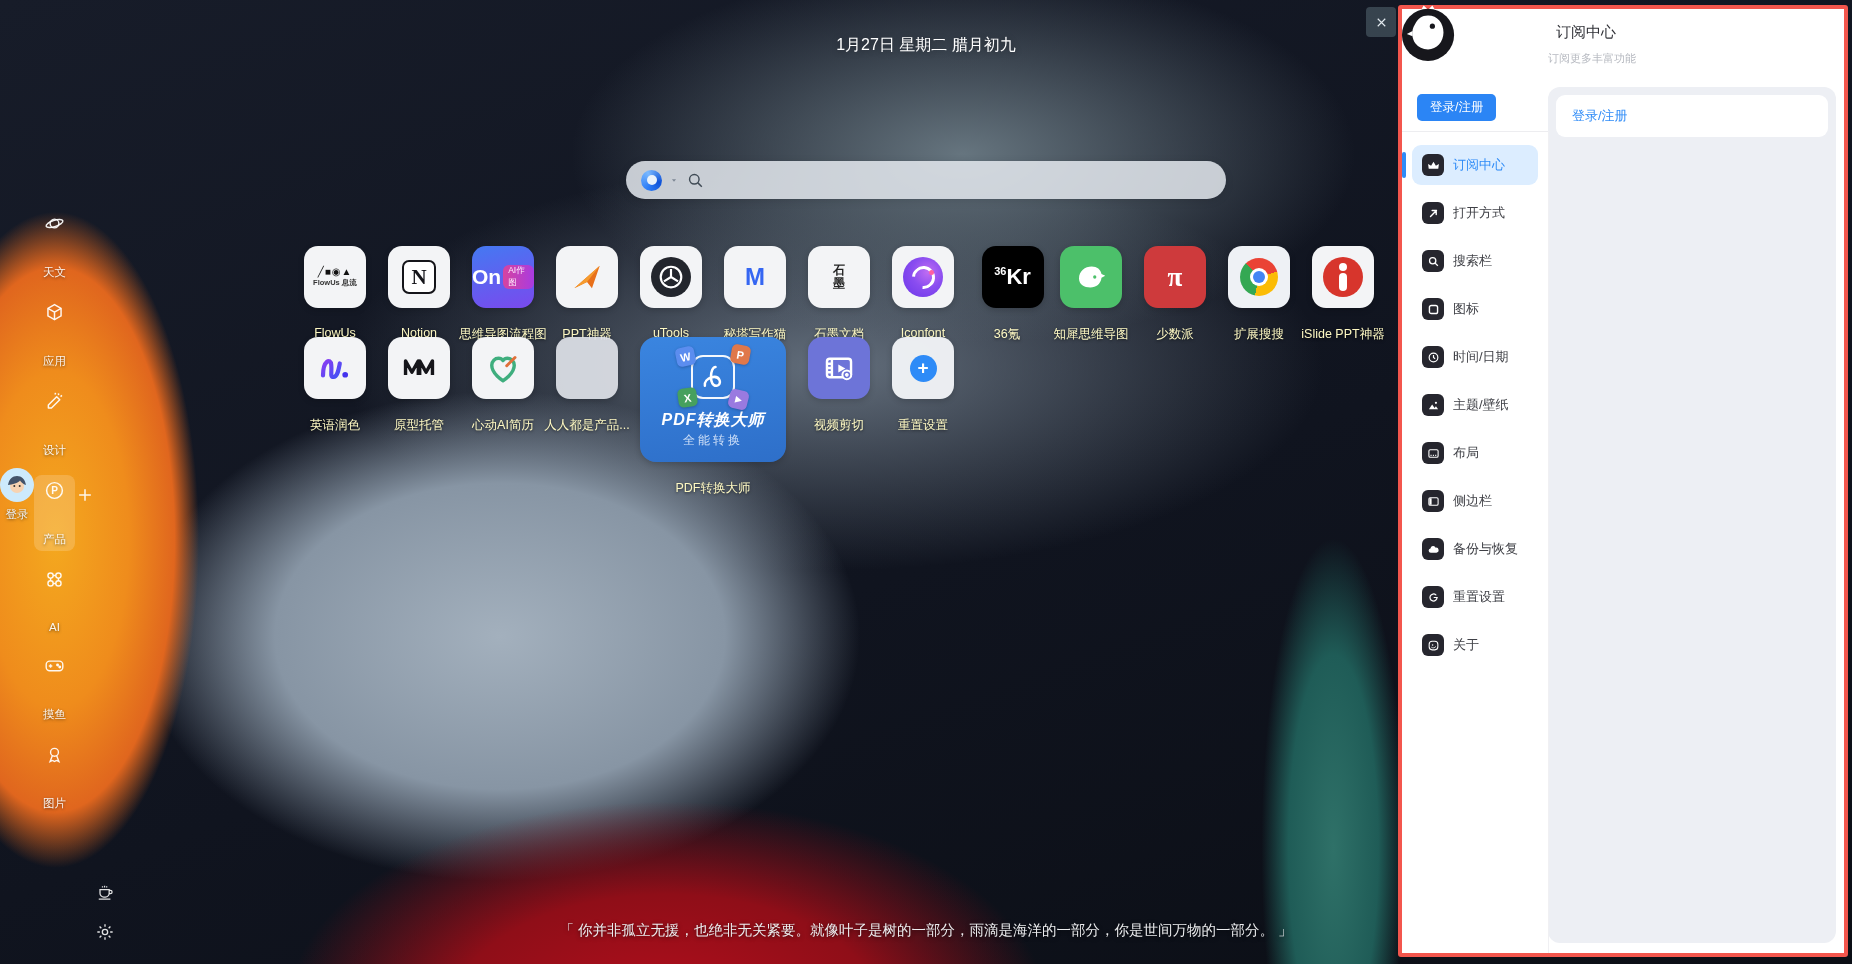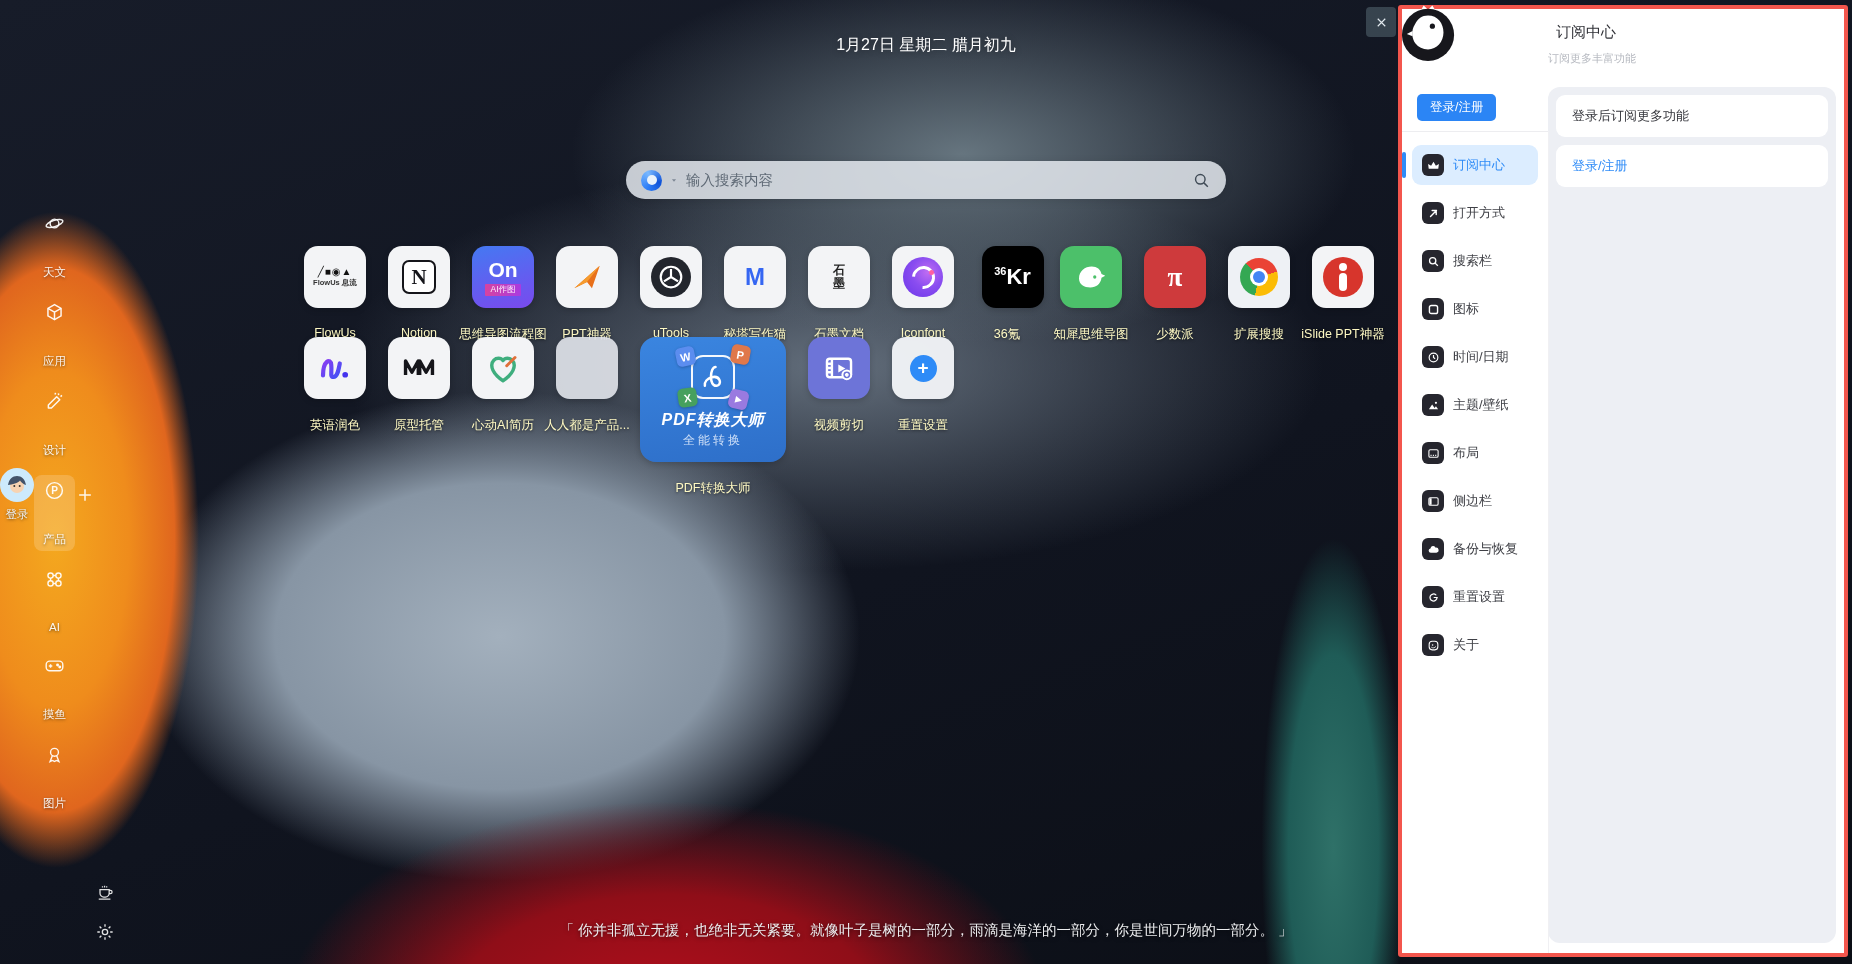--- a/index.html
+++ b/index.html
@@ -56,23 +56,23 @@
   .featured-app{ width:146px; }
   .tile{ width:62px; height:62px; border-radius:14px; background:#f3f4f6; display:flex; align-items:center; justify-content:center;
     position:relative; box-shadow:0 2px 6px rgba(0,0,0,.18); overflow:hidden; }
   .app-label{ margin-top:18px; font-size:12.5px; color:#fef9c3; text-shadow:0 1px 3px rgba(0,0,0,.6); white-space:nowrap; }
 
   .t-flowus{ flex-direction:column; gap:1px; }
   .fu-shapes{ font-size:10px; letter-spacing:1px; color:#111; }
   .fu-text{ font-size:7.5px; color:#333; font-weight:bold; }
   .notion-box{ width:34px; height:34px; border:2.2px solid #15151a; border-radius:7px; background:#fff; color:#15151a;
     font-family:"Liberation Serif",serif; font-weight:bold; font-size:21px; display:flex; align-items:center; justify-content:center; }
-  .t-mindmap{ flex-direction:column; gap:2px; background:linear-gradient(165deg,#4479f2,#7a49ee); }
+  .t-mindmap{ flex-direction:row; gap:2px; background:linear-gradient(165deg,#4479f2,#7a49ee); }
   .mm-on{ font-size:21px; font-weight:bold; color:#fff; }
-  .mm-badge{ font-size:8.5px; color:#ffeefe; background:linear-gradient(90deg,#d643a0,#a93be0); border-radius:1px; padding:0 5px; }
+  .mm-badge{ font-size:8.5px; color:#ffeefe; background:linear-gradient(90deg,#d643a0,#a93be0); border-radius:6px; padding:0 5px; }
   .ut-circle{ width:40px; height:40px; border-radius:50%; background:#23262d; display:flex; align-items:center; justify-content:center; }
   .ms-m{ font-size:24px; font-weight:bold; color:#3566f2; }
   .sm-t{ width:15px; font-size:12px; line-height:13px; font-weight:bold; color:#222; font-family:"Liberation Serif",serif; text-align:center; word-break:break-all; }
   .if-circle{ width:40px; height:40px; border-radius:50%; position:relative;
     background:radial-gradient(circle at 62% 38%, #c06df2 0%, #8a4df0 45%, #6a35e8 100%); }
   .if-circle::before{ content:""; position:absolute; left:9px; top:9px; width:17px; height:17px; border-radius:50%;
     border:3.2px solid #fff; border-left-color:transparent; transform:rotate(-40deg); }
   .if-circle::after{ content:""; position:absolute; right:9px; top:13px; width:5px; height:5px; border-radius:50%; background:#ff5fa2; }
   .t-kr36{ background:#000000;margin-left:11px; }
   .kr-s{ font-size:11px; font-weight:bold; color:#fff; transform:translateY(-6px); }
@@ -255,21 +255,20 @@
   <div class="date">1月27日  星期二  腊月初九</div>
 </div>
 
 <div class="search">
   <span class="engine"></span>
   <span class="caret">
       <svg viewBox="0 0 24 24" fill="currentColor">
         <path d="M7 10l5 6 5-6z"></path>
       </svg>
     </span>
-  <input placeholder="输入搜索内容" style="">
   <span class="magnifier">
       <svg viewBox="0 0 24 24" fill="none" stroke="currentColor" stroke-width="1.8">
         <circle cx="10.5" cy="10.5" r="6"></circle>
         <path d="M15 15l5 5"></path>
       </svg>
     </span>
 </div>
 
 <div class="apps-row1" id="row1">
     <div class="app">
@@ -557,17 +556,16 @@
             </svg>
           </span>
     <span class="menu-label">关于</span>
   </div>
       </div>
   </div>
   <div class="panel-right">
     <div class="pr-title">订阅中心</div>
     <div class="pr-sub">订阅更多丰富功能</div>
     <div class="pr-content">
-      <div class="card">登录后订阅更多功能</div>
       <div class="card link">登录/注册</div>
     </div>
   </div>
 </div>
 
 </body></html>

